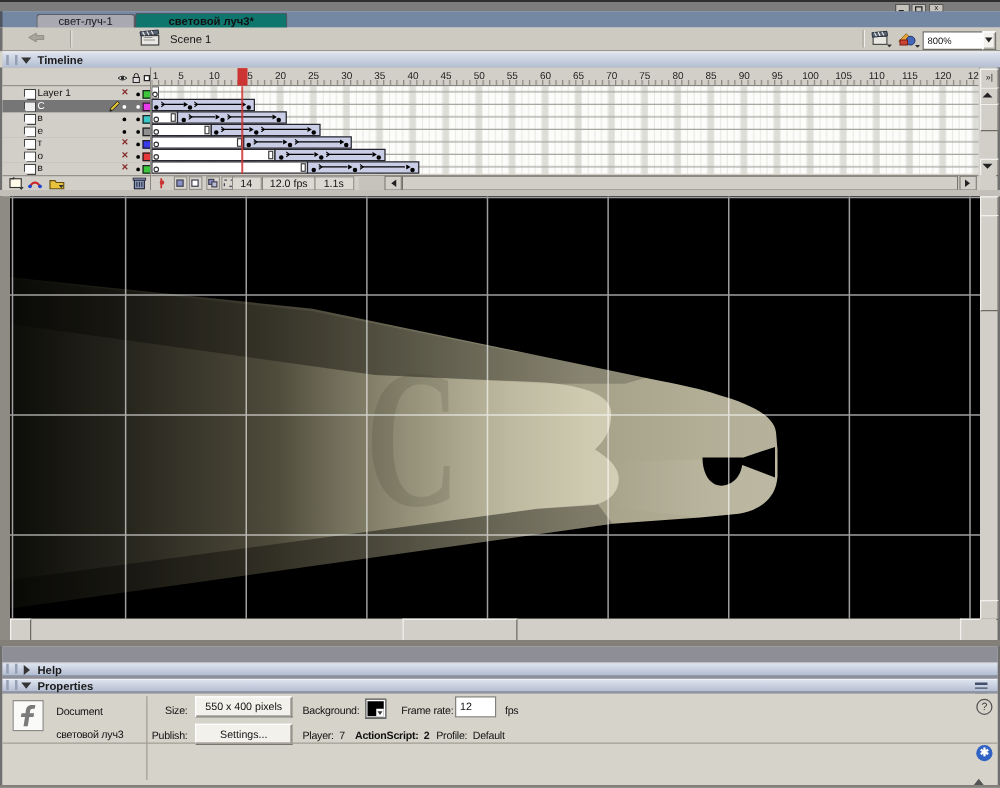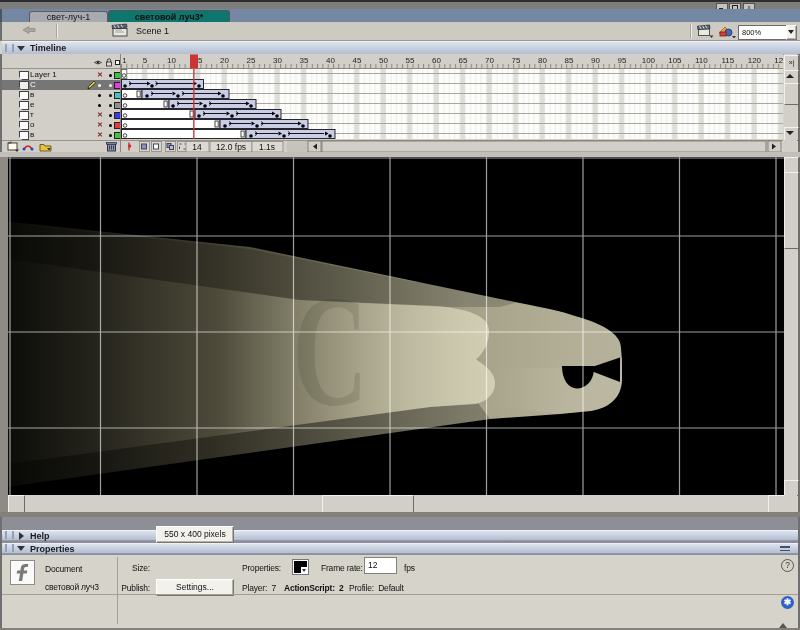--- a/index.html
+++ b/index.html
@@ -403,22 +403,22 @@
 <div class="a" style="left:2px;top:555px;width:796px;height:73px;background:#d6d3ca;"></div>
 <div class="a" style="left:10px;top:560px;width:23px;height:23px;background:#fafaf8;border:1px solid #8f8c86;">
  <svg width="23" height="23">
         <path d="M14.5,3 c-3,0 -4.5,1.8 -4.8,4.2 l-0.3,2.3 h-3.2 l-0.5,3 h3.3 l-1.2,7.5 h3.4 l1.2,-7.5 h3.4 l0.5,-3 h-3.5 l0.3,-1.7 c0.2,-1.2 0.8,-1.8 2,-1.8 l1.7,0 l0.5,-3 Z" fill="#7a7a7a"></path>
       </svg>
 </div>
 <div class="lbl" style="left:45px;top:564px;">Document</div>
 <div class="lbl" style="left:45px;top:582px;">световой луч3</div>
 <div class="a" style="left:117px;top:557px;width:1px;height:67px;background:#a29f96;"></div>
 <div class="lbl" style="left:110px;top:563px;width:40px;text-align:right;">Size:</div>
-<div class="a btn3d" style="left:156px;top:526px;width:76px;height:15px;text-align:center;line-height:15px;font-size:8.5px;">550 x 400 pixels</div>
-<div class="lbl" style="left:242px;top:563px;">Properties:</div>
+<div class="a btn3d" style="left:156px;top:557px;width:76px;height:15px;text-align:center;line-height:15px;font-size:8.5px;">550 x 400 pixels</div>
+<div class="lbl" style="left:242px;top:563px;">Background:</div>
 <div class="a" style="left:292px;top:559px;width:15px;height:14px;background:#000;border:1px solid #777;box-shadow:inset 0 0 0 1px #fff;"></div>
 <div class="a" style="left:301px;top:567px;width:6px;height:6px;background:#fff;"></div>
 <div class="tri-d" style="left:302px;top:569px;border-left-width:2.5px;border-right-width:2.5px;border-top-width:3.5px;"></div>
 <div class="lbl" style="left:321px;top:563px;">Frame rate:</div>
 <div class="a" style="left:364px;top:557px;width:28px;height:15px;background:#fff;border:1px solid #82807a;font-size:8.5px;line-height:15px;padding-left:3px;">12</div>
 <div class="lbl" style="left:404px;top:563px;">fps</div>
 <div class="lbl" style="left:110px;top:583px;width:40px;text-align:right;">Publish:</div>
 <div class="a btn3d" style="left:156px;top:579px;width:76px;height:15px;text-align:center;line-height:15px;font-size:8.5px;">Settings...</div>
 <div class="lbl" style="left:242px;top:583px;">Player:&nbsp; 7</div>
 <div class="lbl" style="left:284px;top:583px;font-weight:bold;">ActionScript:&nbsp; 2</div>

